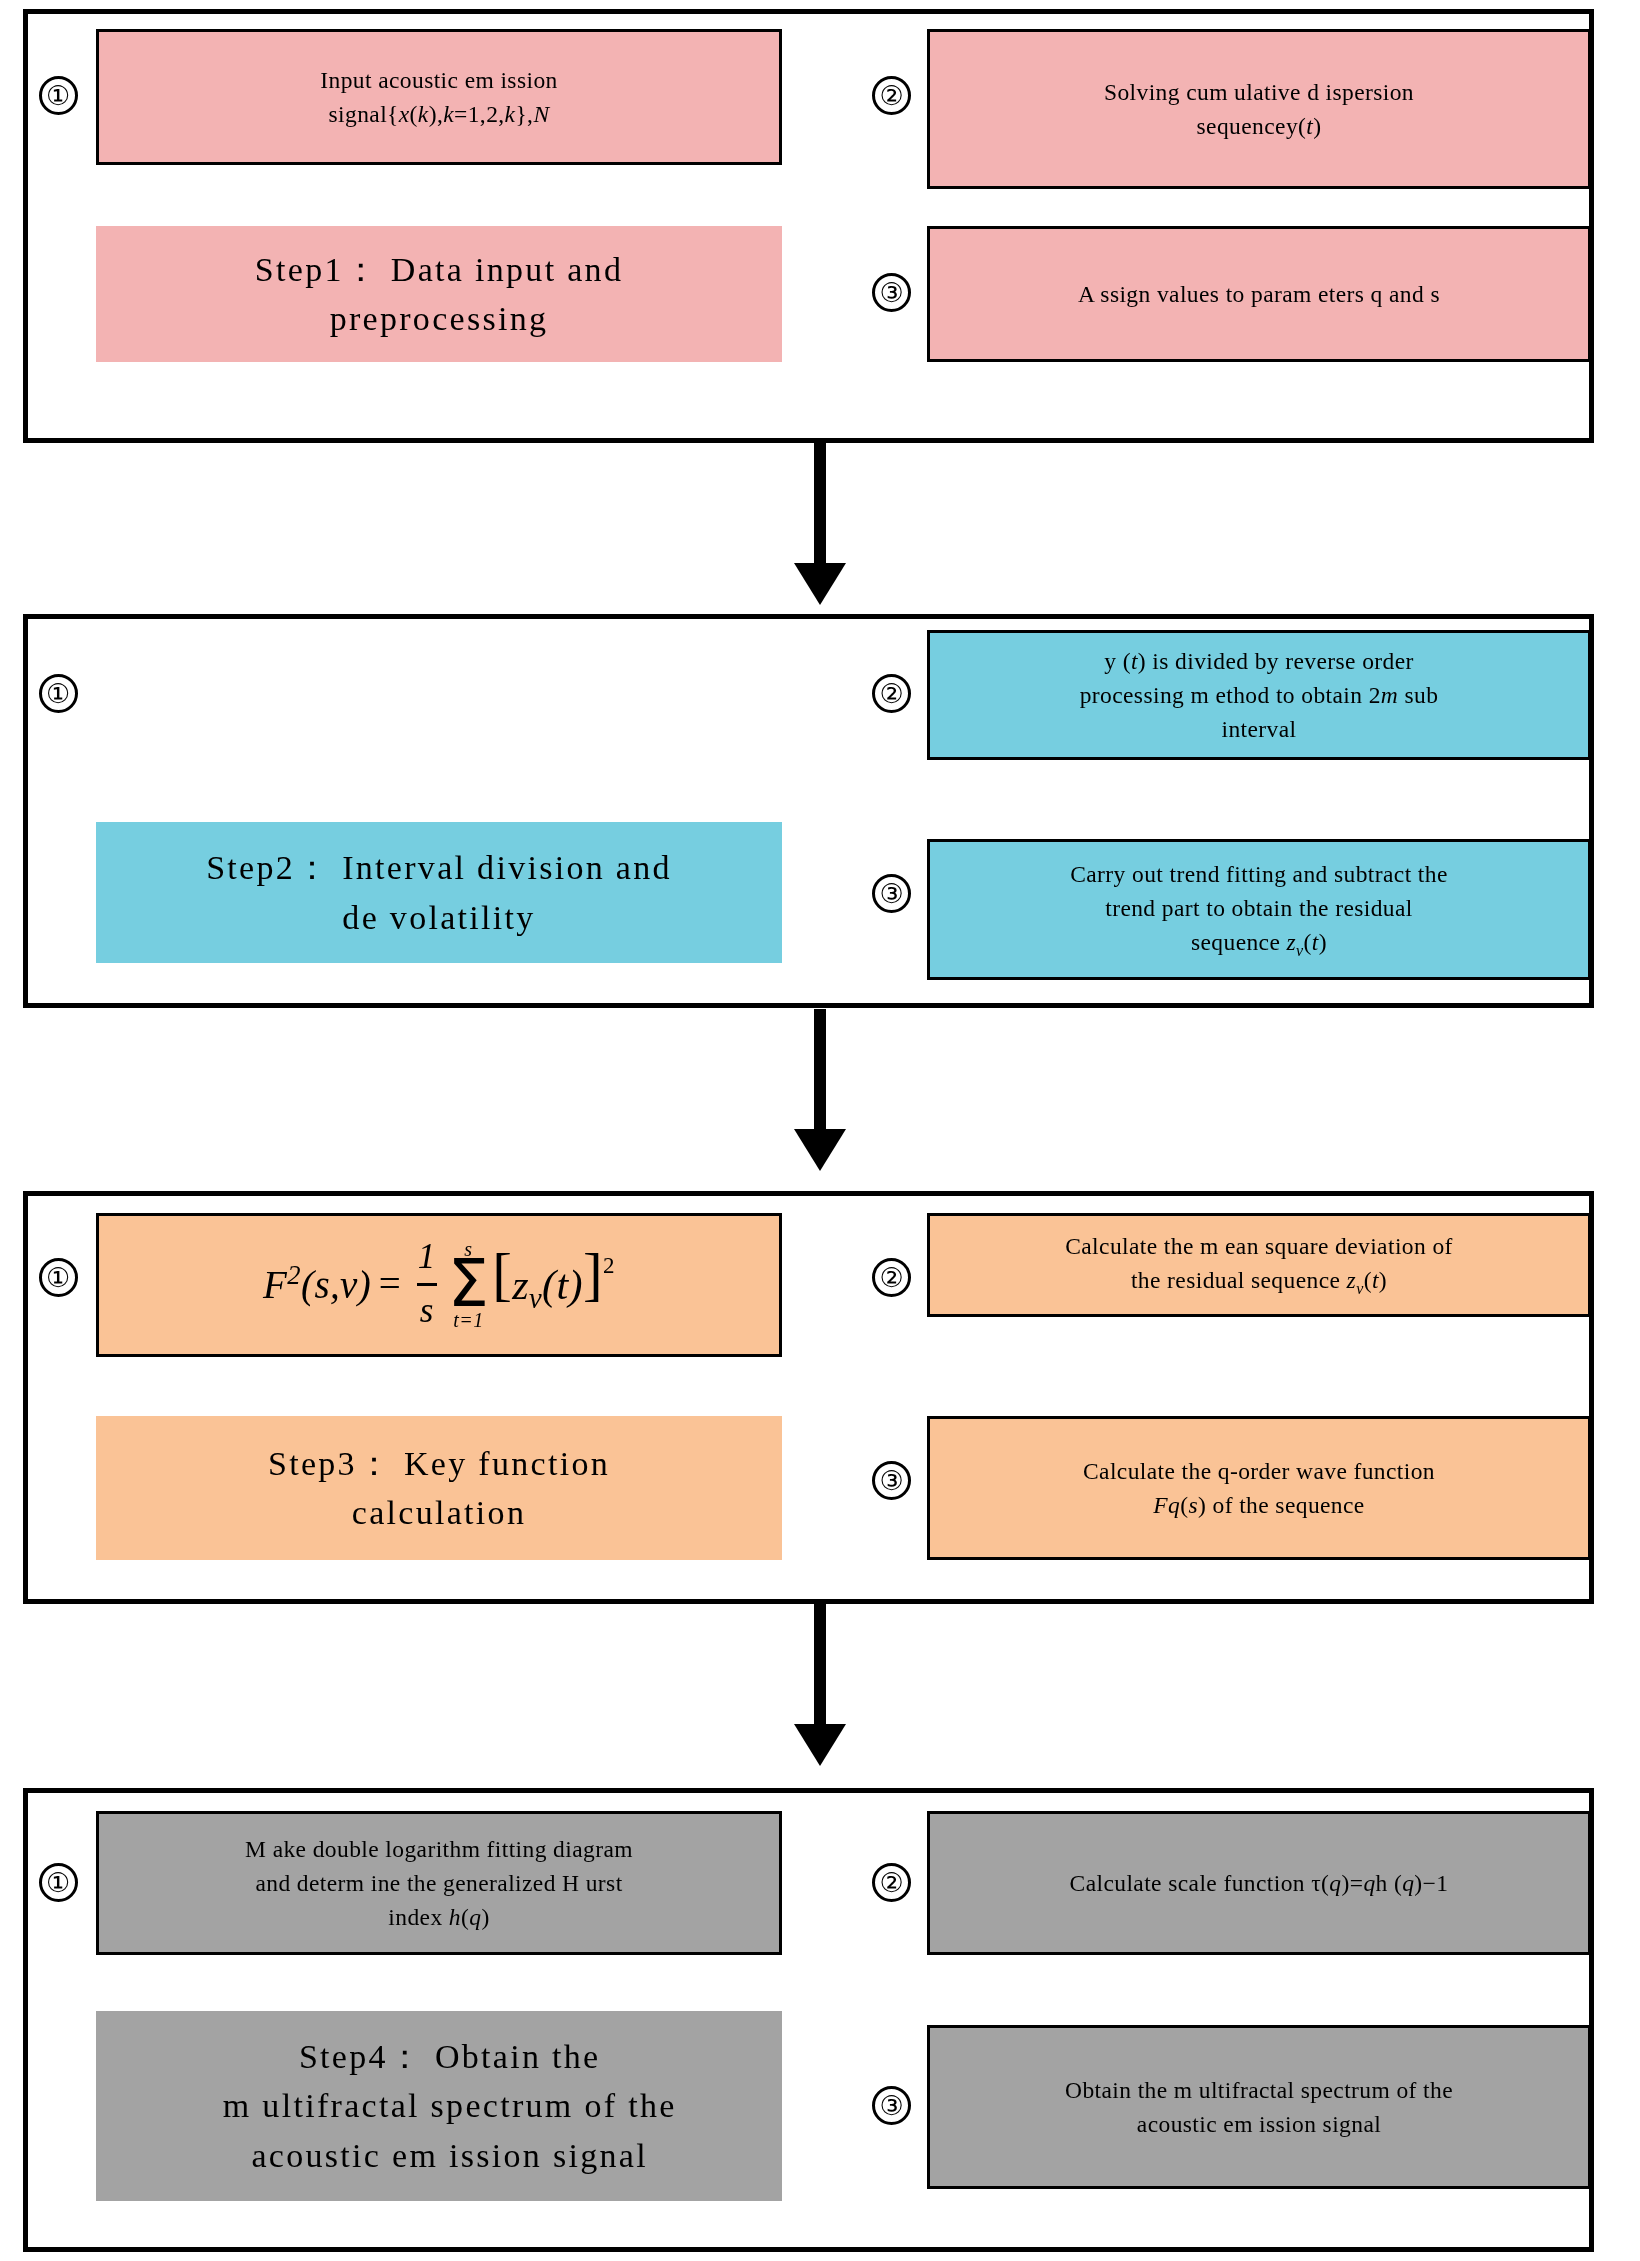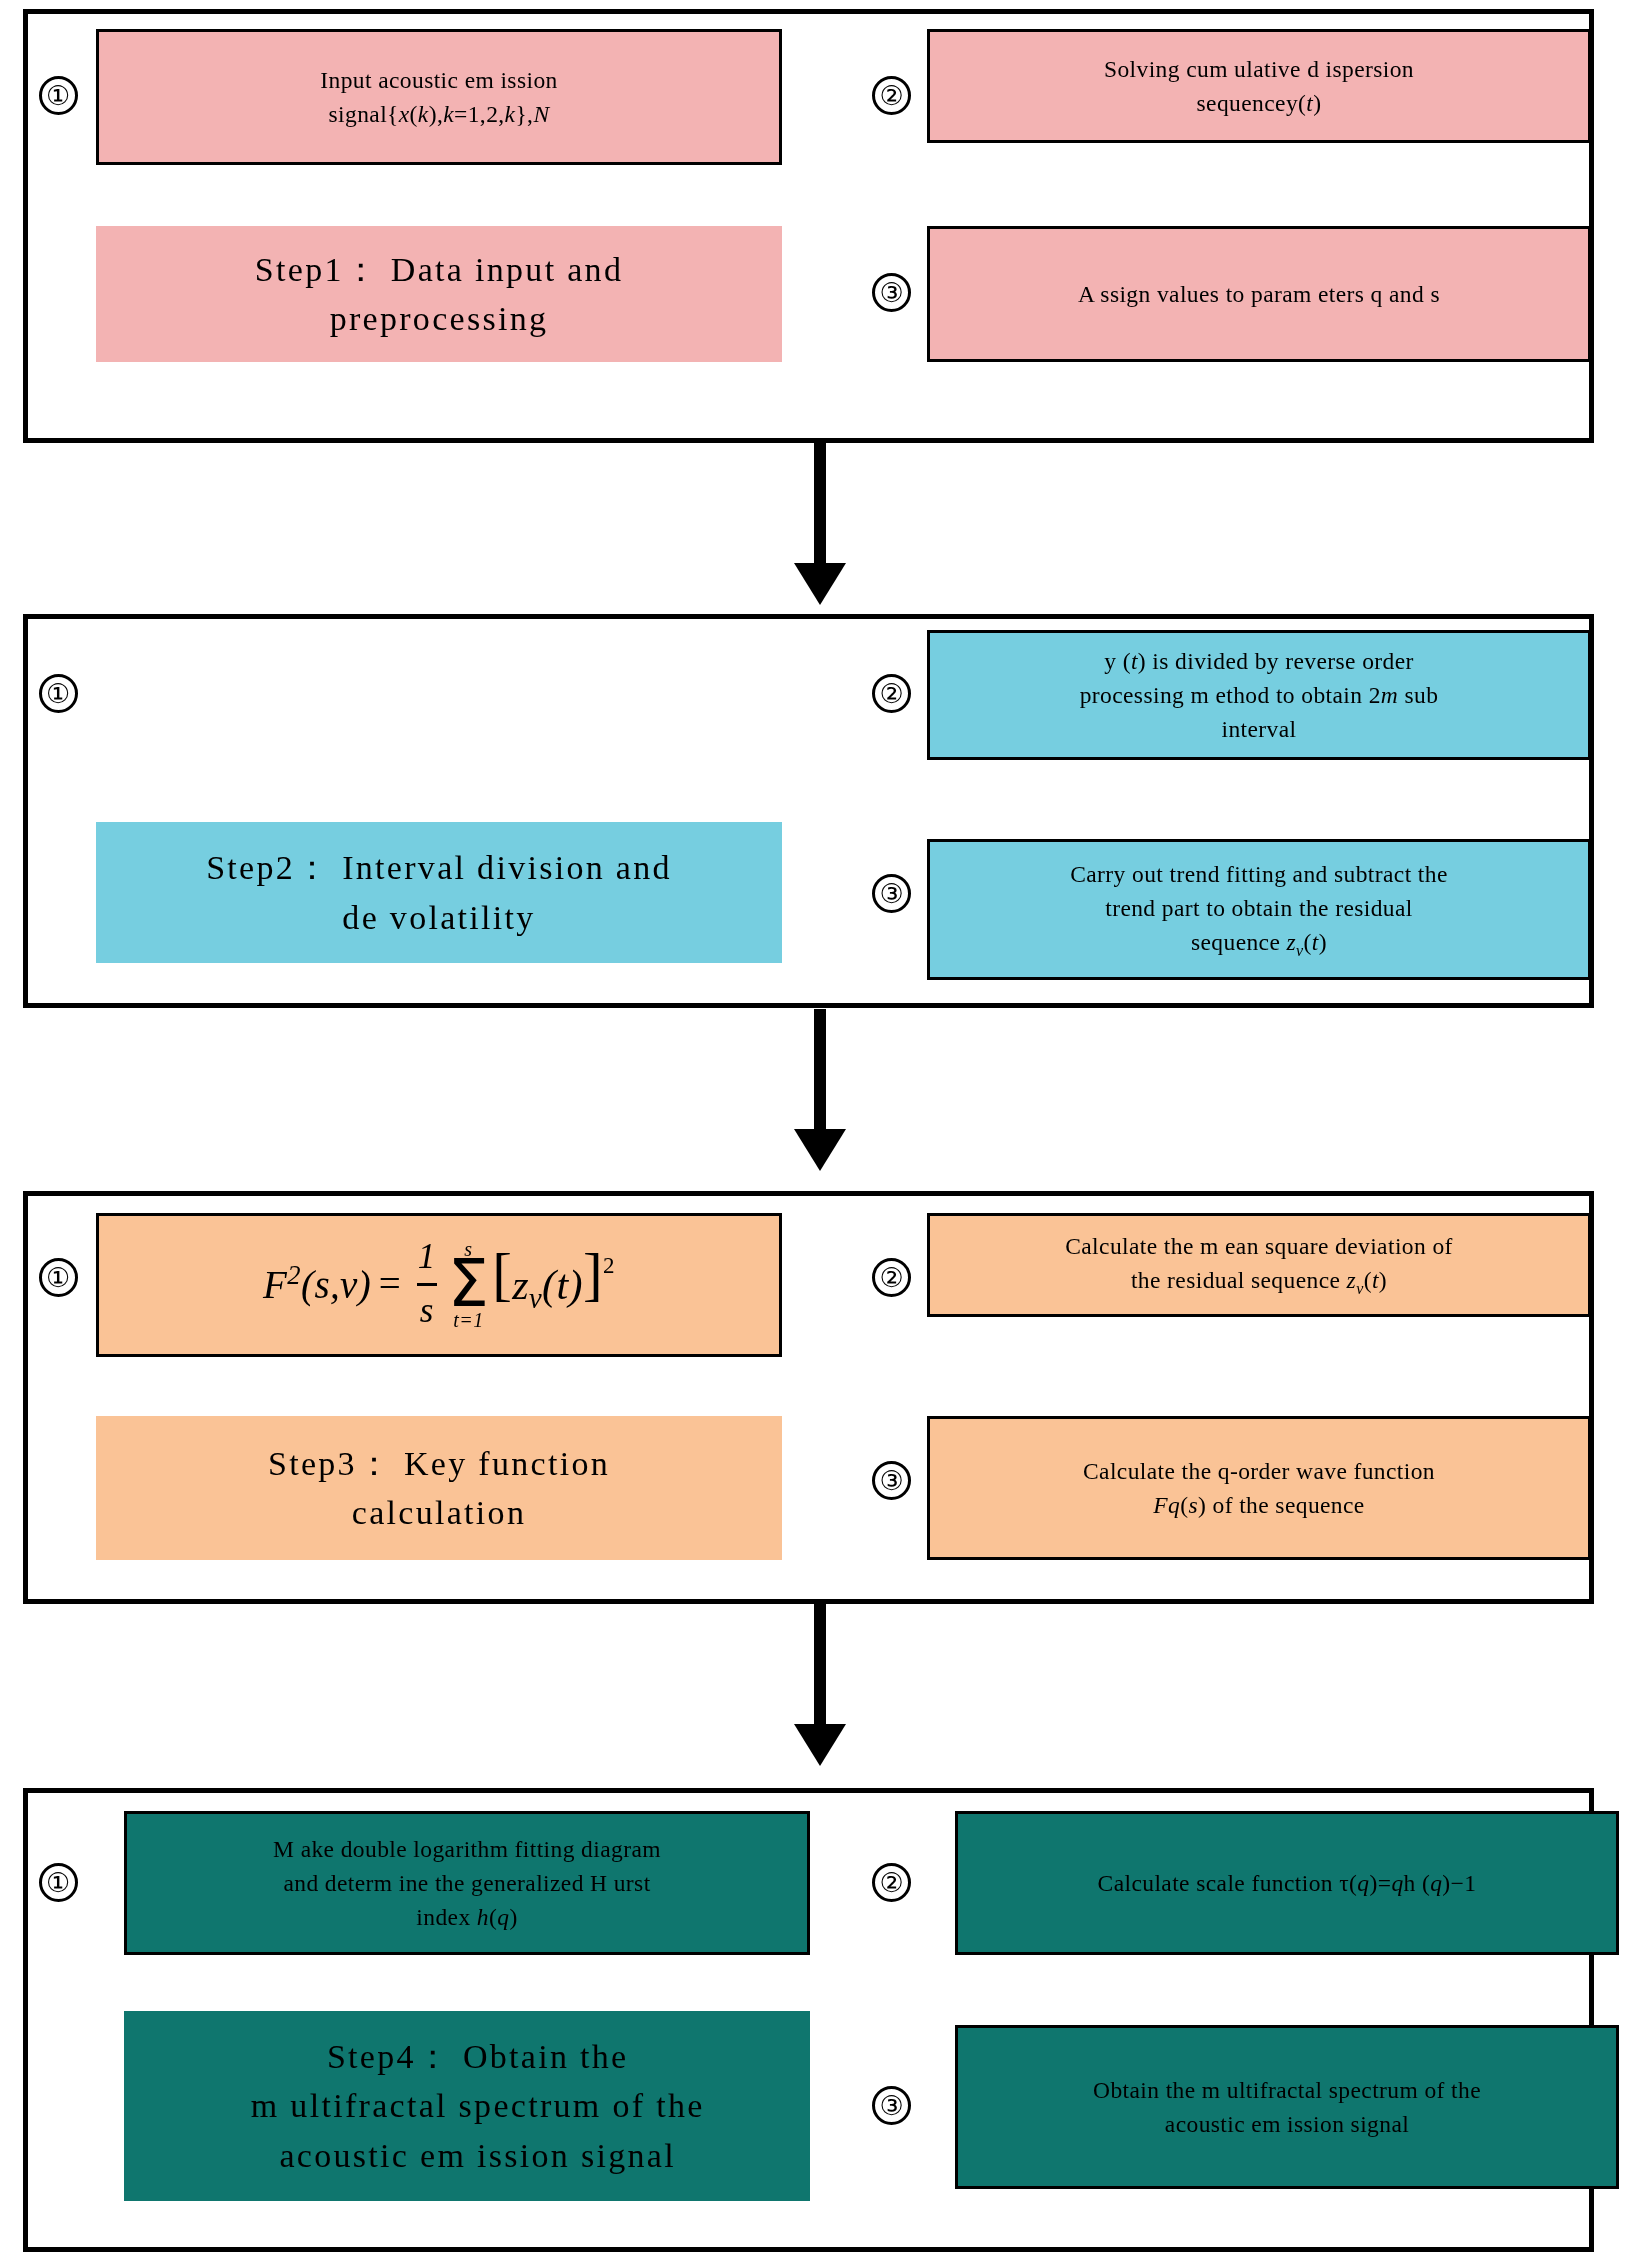--- a/index.html
+++ b/index.html
@@ -75,21 +75,21 @@
 
   .box .txt { width: 100%; }
 
   .sub-box   { font-size: 23.5px; }
   .title-box { font-size: 34px; letter-spacing: 2.3px; }
 
   
   .c-pink   { background: #f3b3b3; }
   .c-blue   { background: #76cee0; }
   .c-orange { background: #fac396; }
-  .c-green  { background: #0f766e; margin-left: 28px; }
+  .c-green  { background: #a3a3a3; }
 
   i, em { font-style: italic; }
   .sub { font-size: 0.68em; vertical-align: sub; }
   .sup { font-size: 0.68em; vertical-align: super; }
 
   
   .equation {
     font-size: 39px;
     font-family: "Liberation Serif", "DejaVu Serif", serif;
     display: inline-flex;
@@ -167,21 +167,21 @@
 
       <div class="box bordered c-pink sub-box" style="left:68px; top:15px; width:686px; height:136px;">
         <div class="txt">
           Input acoustic em ission<br>
           signal{<i>x</i>(<i>k</i>),<i>k</i>=1,2,<i>k</i>},<i>N</i>
         </div>
       </div>
 
       <div class="marker" style="left:844px; top:62px;">②</div>
 
-      <div class="box bordered c-pink sub-box" style="left:899px; top:15px; width:664px; height:114px;justify-content:center;">
+      <div class="box bordered c-pink sub-box" style="left:899px; top:15px; width:664px; height:160px;justify-content:center;">
         <div class="txt">
           Solving cum ulative d ispersion<br>
           sequencey(<i>t</i>)
         </div>
       </div>
 
       <div class="box plain c-pink title-box" style="left:68px; top:212px; width:686px; height:136px;">
         <div class="txt">
           Step1： Data input and<br>preprocessing
         </div>

